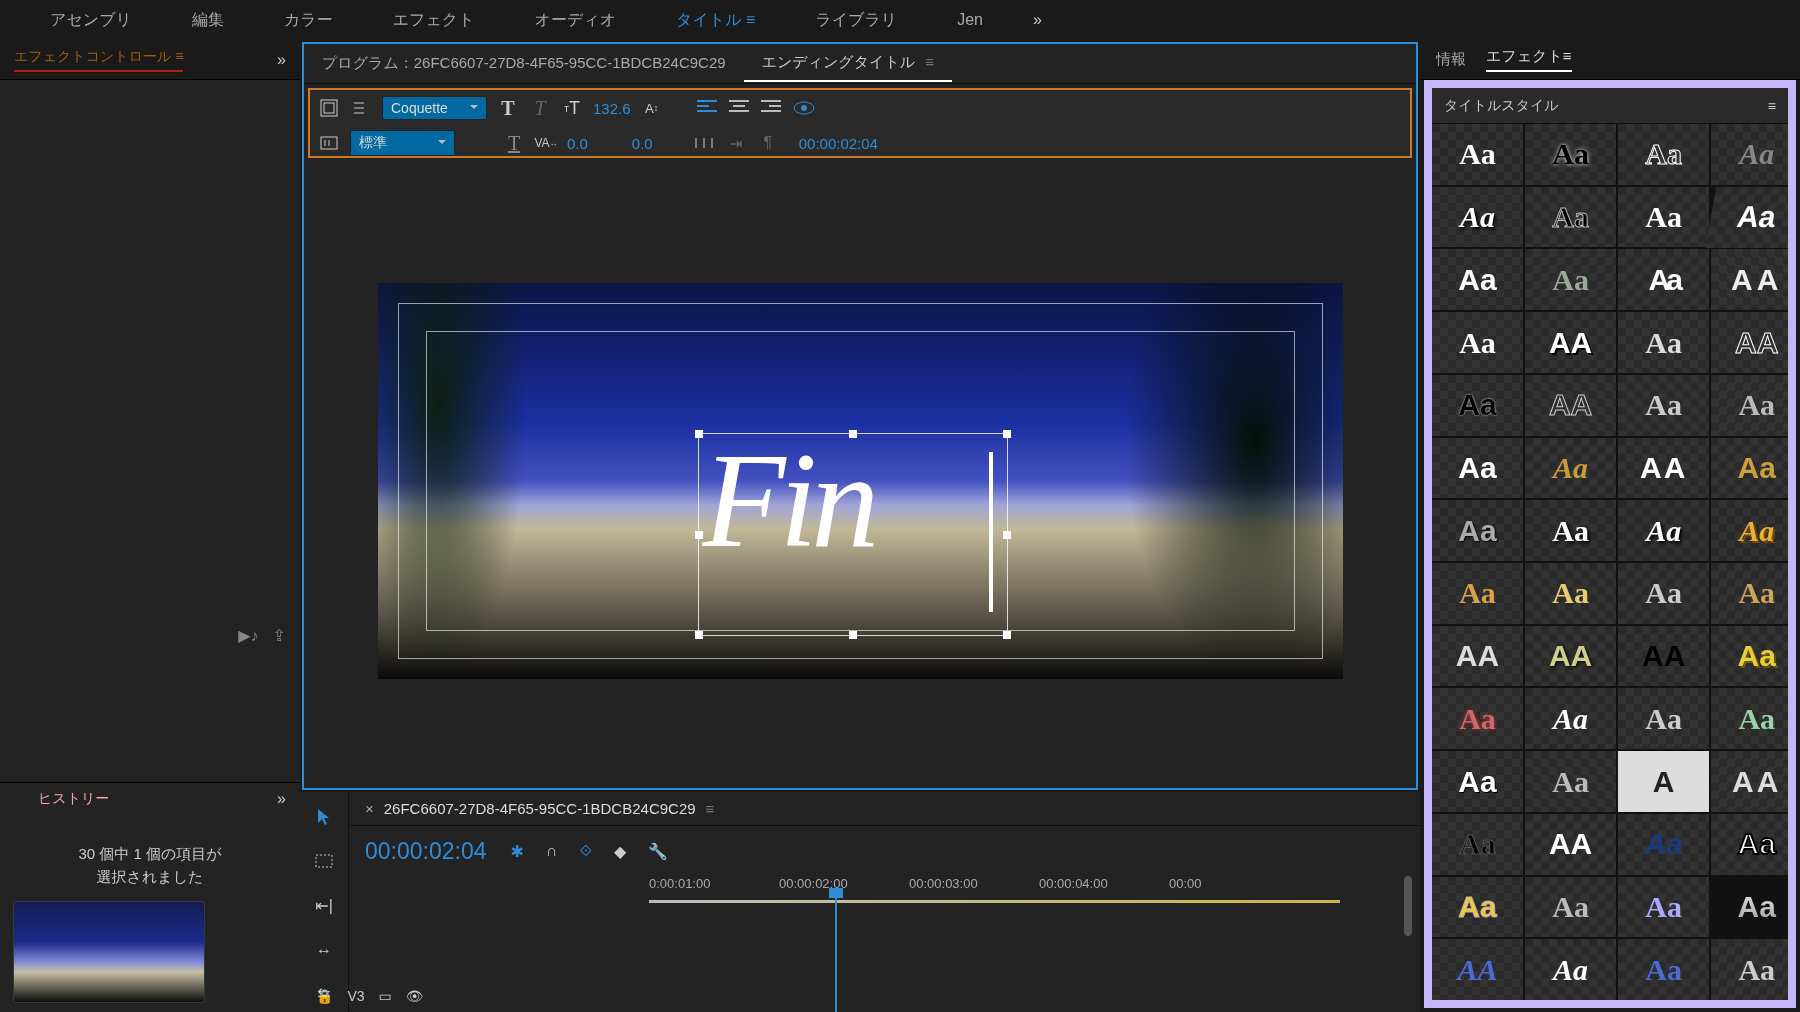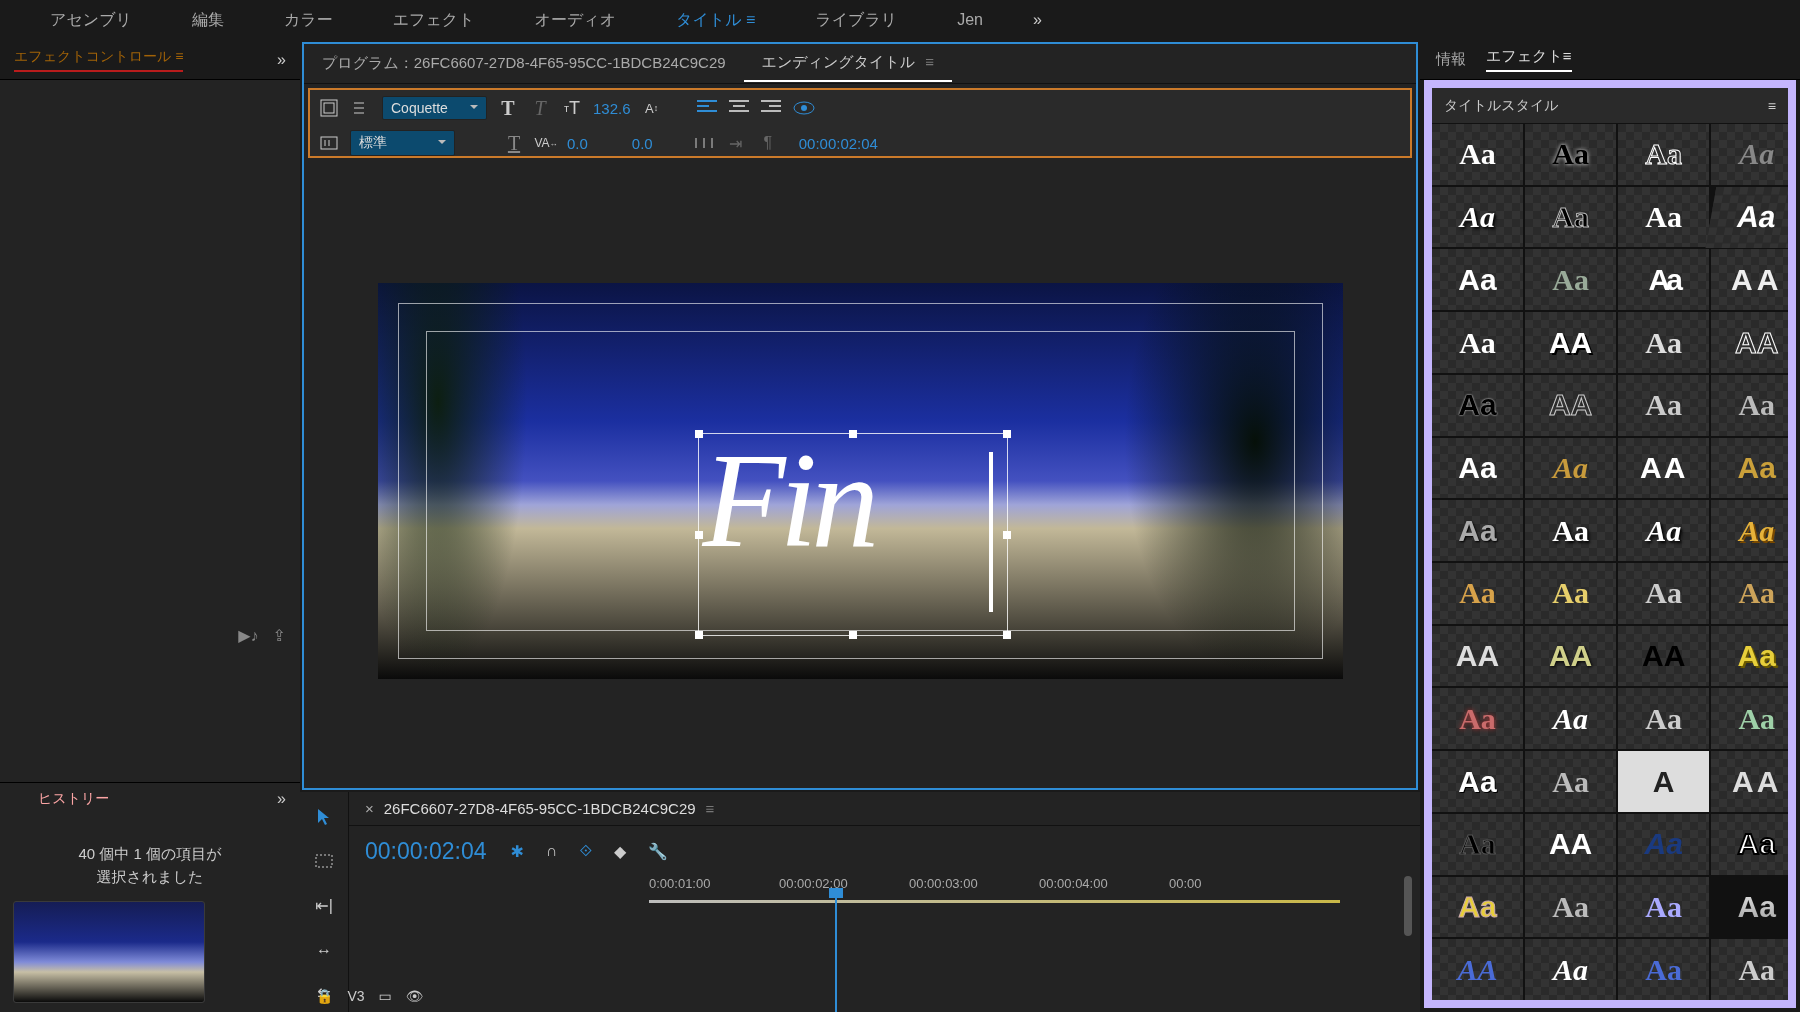--- a/index.html
+++ b/index.html
@@ -33,21 +33,21 @@
     .center-top { flex: 1; border: 2px solid #2f8dd6; display:flex; flex-direction:column; margin: 2px; background:#232323; }
     .program-tabs { height: 40px; display:flex; align-items:center; border-bottom:1px solid #111; }
     .program-tab { padding: 8px 18px; font-size: 15px; color: #aaa; cursor:pointer; }
     .program-tab.active { color:#ccc; border-bottom:2px solid #fff; }
     .program-tab .menu-dots { color:#777; margin-left:6px; }
 
     
     .title-toolbar { margin: 4px 4px 0 4px; padding: 6px 8px; border: 2px solid #cb7a2a; background:#2a2a2a; display:flex; align-items:center; gap:10px; flex-wrap:wrap; height:70px; }
     .tb-row { display:flex; align-items:center; gap:10px; width:100%; }
     .tb-btn { width:22px; height:22px; display:flex; align-items:center; justify-content:center; color:#ccc; cursor:pointer; }
-    .font-select, .weight-select { background:#0c4a6e; border:1px solid #222; color:#ddd; display:flex; align-items:center; padding:3px 8px; gap:6px; font-size:14px; border-radius:2px; cursor:pointer; }
+    .font-select, .weight-select { background:#0369a1; border:1px solid #222; color:#ddd; display:flex; align-items:center; padding:3px 8px; gap:6px; font-size:14px; border-radius:2px; cursor:pointer; }
     .font-select { width:105px; justify-content:space-between;}
     .weight-select { width:105px; justify-content:space-between;}
     .tb-value { color:#2f8dd6; font-size:15px; cursor:text; }
     .align-btn { width:22px; height:18px; cursor:pointer; }
     .align-btn svg line { stroke:#bbb; stroke-width:2; }
     .align-btn.active svg line { stroke:#2f8dd6; }
 
     
     .preview { flex:1; display:flex; align-items:center; justify-content:center; padding:20px; background:#232323; }
     .video-frame { width: 965px; height: 396px; position:relative; background: linear-gradient(#0b1444 0%, #1b2fa0 35%, #4451c0 50%, #9fa4d8 56%, #c2b898 62%, #0a0a0a 100%); margin-top: 16px; }
@@ -124,21 +124,21 @@
         <span>⇪</span>
       </div>
     </div>
     <div class="left-bottom">
       <div class="left-bottom-header">
         <span class="title">ヒストリー</span>
         <span>»</span>
       </div>
       <div class="history-content">
         <div class="status-text">
-          <span>40 個中 1 個の項目が</span><br>
+          <span>30 個中 1 個の項目が</span><br>
           <span>選択されました</span>
         </div>
         <div class="history-thumb"></div>
       </div>
     </div>
   </div>
 
   <div class="center-col">
     <div class="center-top">
       <div class="program-tabs">

